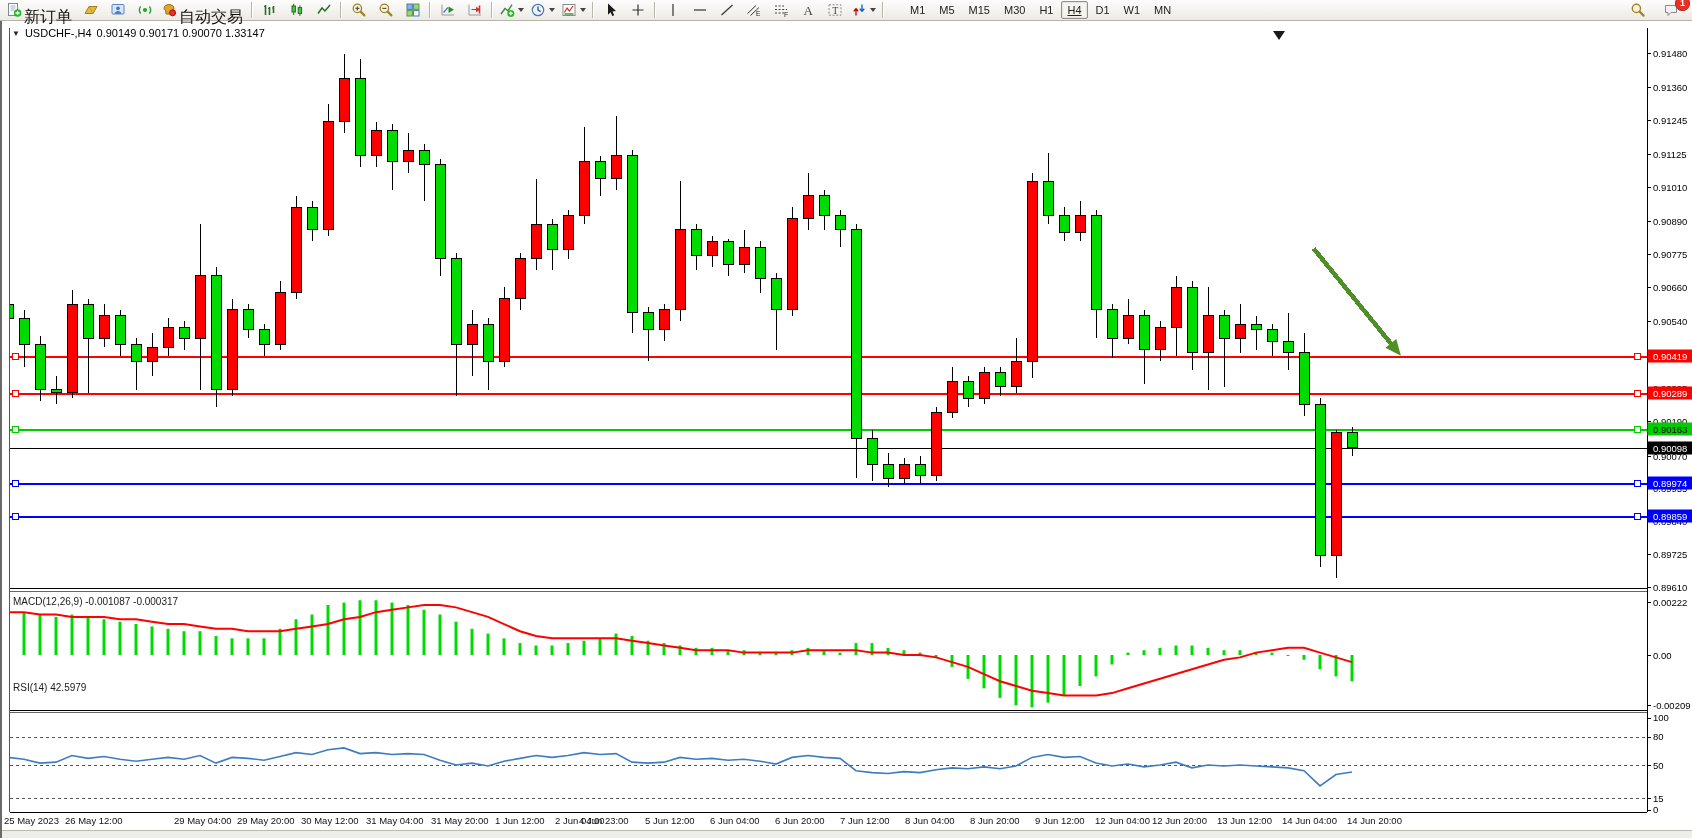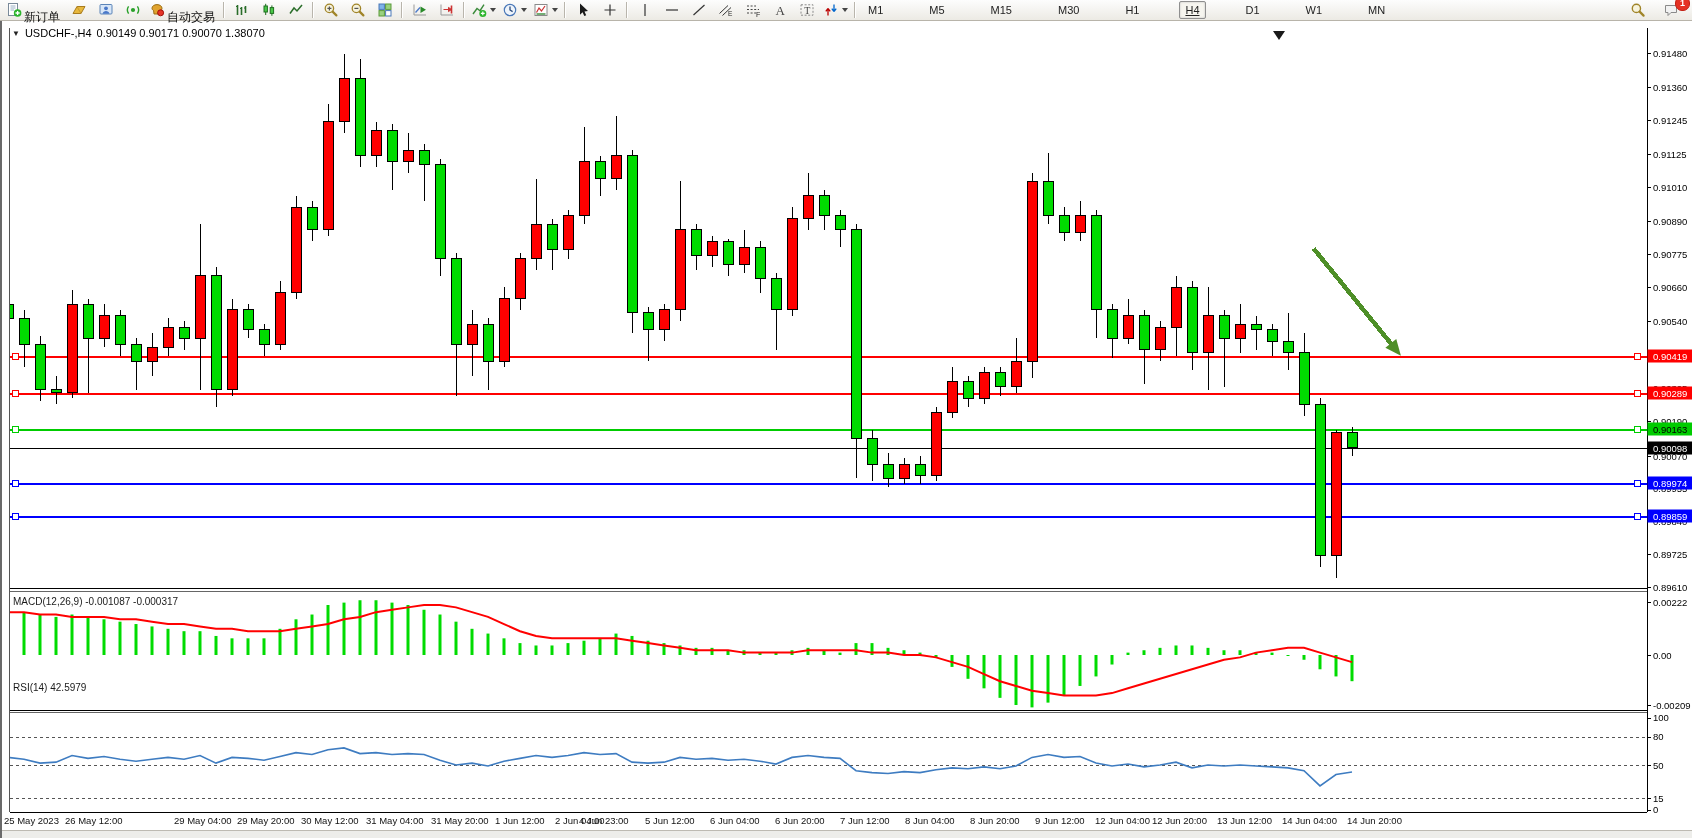--- a/index.html
+++ b/index.html
@@ -5,21 +5,21 @@
   html,body{margin:0;padding:0;background:#d4d0c8;}
   .app{position:relative;width:1692px;height:838px;background:#fff;overflow:hidden;
        font-family:"Liberation Sans",sans-serif;-webkit-font-smoothing:none;}
   
   .toolbar{position:absolute;left:0;top:0;width:100%;height:21px;
     background:linear-gradient(#fdfdfd,#eceae4);border-bottom:1px solid #b8b4aa;
     display:flex;align-items:center;padding-left:3px;box-sizing:border-box;z-index:5;}
   .tb-btn{height:19px;min-width:21px;display:flex;align-items:center;justify-content:center;
     gap:2px;padding:0 2px;border:1px solid transparent;border-radius:2px;cursor:default;}
   .tb-btn svg{width:16px;height:16px;display:block;}
-  .tb-label{font-size:12px;color:#111;white-space:nowrap;padding-right:2px;margin-top:15px;}
+  .tb-label{font-size:16px;color:#111;white-space:nowrap;padding-right:2px;margin-top:15px;}
   .tb-sep{width:1px;height:16px;background:#b9b5ac;border-right:1px solid #fff;margin:0 3px;}
   .tb-caret{width:0;height:0;border-left:3px solid transparent;border-right:3px solid transparent;
     border-top:4px solid #444;margin-left:1px;}
   .tf-btn{font-size:11px;color:#222;padding:2px 5px;margin:0 1px;border:1px solid transparent;border-radius:2px;}
   .tf-btn.active{background:#f6f5ef;border:1px solid #8f8f8f;box-shadow:inset 0 0 2px #bbb;text-decoration:underline;}
   .tb-right{margin-left:auto;display:flex;align-items:center;padding-right:8px;gap:6px;}
   .badge{position:absolute;top:-5px;right:-7px;background:#e53224;color:#fff;font-size:9px;
     min-width:13px;height:13px;border-radius:7px;display:flex;align-items:center;justify-content:center;
     border:1px solid #c21f13;font-weight:bold;}
   .chat-wrap{position:relative;}
@@ -210,21 +210,21 @@
         </div>
         <div class="tb-btn">
           <svg viewBox="0 0 16 16">
             <path d="M5 13.5V6.5M5 6.5 2.8 9.3M5 6.5l2.2 2.8" stroke="#b00" fill="none" stroke-width="1.3"></path>
             <path d="M11 2.5v7M11 9.5 8.8 6.7M11 9.5l2.2-2.8" stroke="#06c" fill="none" stroke-width="1.3"></path>
           </svg>
           <div class="tb-caret"></div>
         </div>
         <div class="tb-sep"></div>
       </div>
-    <div id="tb-timeframes" style="display:flex;align-items:center;margin-left:2px;gap:32px;">
+    <div id="tb-timeframes" style="display:flex;align-items:center;margin-left:16px;">
         <div class="tf-btn">M1</div>
         <div class="tf-btn">M5</div>
         <div class="tf-btn">M15</div>
         <div class="tf-btn">M30</div>
         <div class="tf-btn">H1</div>
         <div class="tf-btn active">H4</div>
         <div class="tf-btn">D1</div>
         <div class="tf-btn">W1</div>
         <div class="tf-btn">MN</div>
       </div>
@@ -241,21 +241,21 @@
         </svg>
         <div class="badge">1</div>
       </div>
     </div>
   </div>
 
   <div class="chart-win">
     <div class="chart-title">
       <span class="tri">▼</span>
       <span>USDCHF-,H4</span>
-      <span>0.90149 0.90171 0.90070 1.38070</span>
+      <span>0.90149 0.90171 0.90070 1.33147</span>
     </div>
 
     <div class="pane-label" style="left:11px;top:575px;">
       <span>MACD(12,26,9)</span>
       <span>-0.001087 -0.000317</span>
     </div>
     <div class="pane-label" style="left:11px;top:661px;">
       <span>RSI(14)</span>
       <span>42.5979</span>
     </div>

